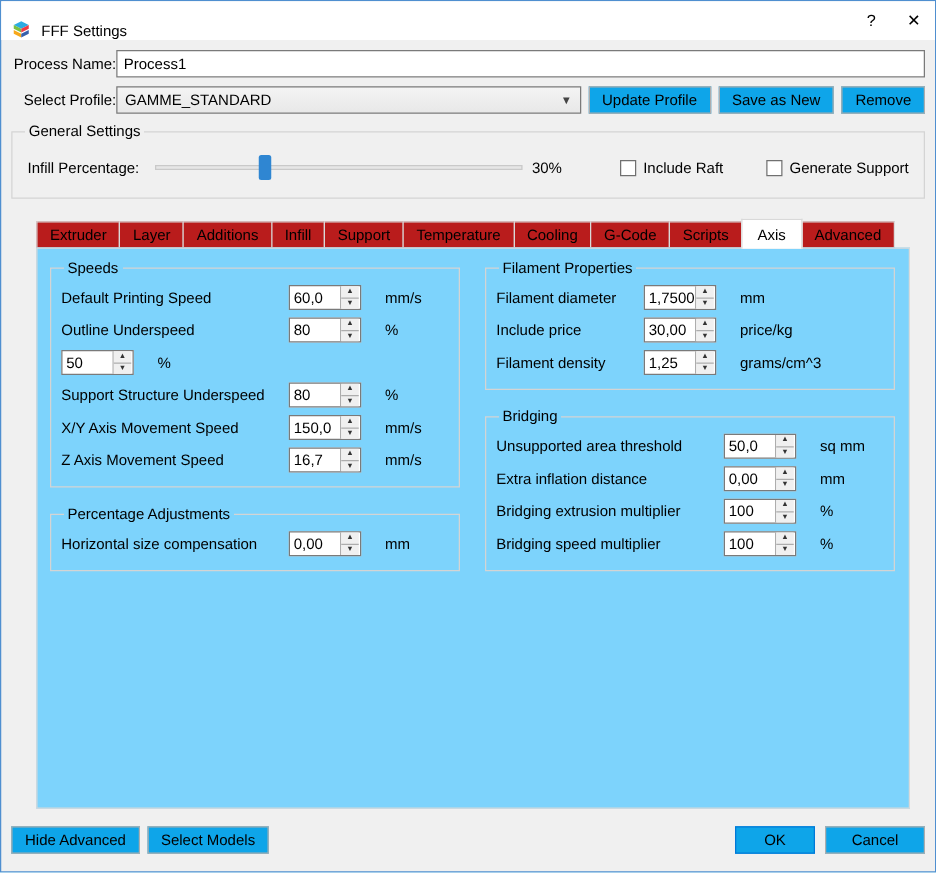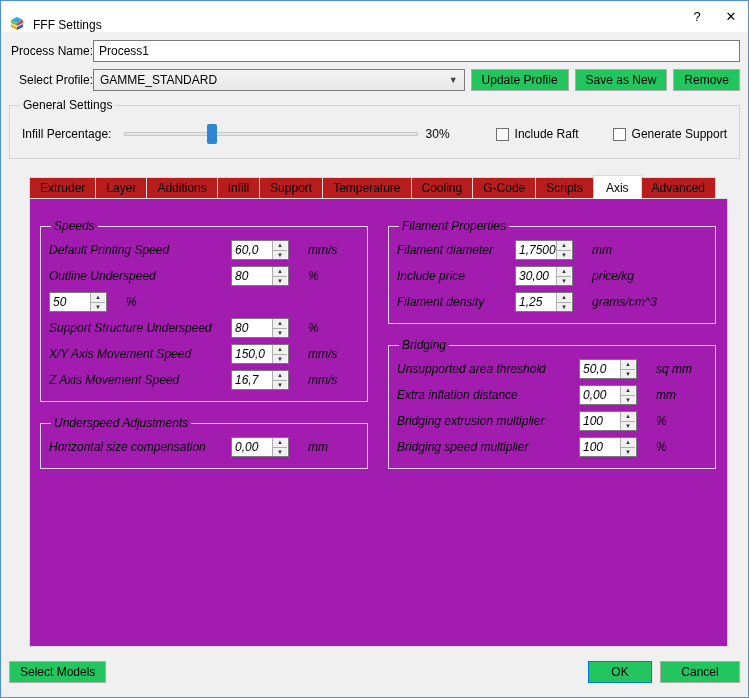--- a/index.html
+++ b/index.html
@@ -38,21 +38,21 @@
     font:inherit; padding:0 5px; outline:none;
   }
   .combo {
     flex:1; height:22px; border:1px solid #7a7a7a;
     background:linear-gradient(#f4f4f4,#e8e8e8);
     display:flex; align-items:center; padding:0 4px 0 6px;
   }
   .combo-text { flex:1; }
   .combo-arrow { font-size:9px; color:#444; padding-right:2px; }
   .push-btn {
-    height:22px; background:#22c55e; border:1px solid #adadad;
+    height:22px; background:#0ea5e9; border:1px solid #adadad;
     display:inline-flex; align-items:center; justify-content:center;
     padding:0 10px; margin-left:6px; font:inherit; white-space:nowrap;
   }
   
   fieldset.group {
     border:1px solid #d4d4d4; margin:0; padding:4px 8px 8px 8px;
     background:transparent;
   }
   fieldset.group legend { padding:0 3px; margin-left:2px; font-size:12px; }
   
@@ -80,22 +80,22 @@
     display:flex; align-items:center;
     background:#b91c1c; border:1px solid #d9d9d9; border-bottom:none;
     white-space:nowrap;
   }
   .tab + .tab { margin-left:-1px; }
   .tab.active {
     height:24px; padding:0 12px;
     background:#fff; position:relative; z-index:2; margin-bottom:-1px;
   }
   .pane {
-    flex:1; border:1px solid #d9d9d9; background:#a21caf;
-    padding:20px 10px; display:flex; gap:20px; min-height:0;font-style:italic;
+    flex:1; border:1px solid #d9d9d9; background:#7dd3fc;
+    padding:8px 10px; display:flex; gap:20px; min-height:0;
   }
   .col { width:328px; display:flex; flex-direction:column; }
   .col .group + .group { margin-top:14px; }
   
   .frow { display:flex; align-items:center; height:26px;gap:12px; }
   .flabel { flex-shrink:0; }
   .g-speeds   .flabel { width:170px; }
   .g-dim      .flabel { width:170px; }
   .g-filament .flabel { width:106px; }
   .g-bridging .flabel { width:170px; }
@@ -265,21 +265,21 @@
                     <span class="arrows">
                       <span class="sarr">▲</span>
                       <span class="sarr">▼</span>
                     </span>
                   </span>
                   <span class="funit">mm/s</span>
                 </div>
               </div>
           </fieldset>
           <fieldset class="group g-dim">
-            <legend>Underspeed Adjustments</legend>
+            <legend>Percentage Adjustments</legend>
             <div>
                 <div class="frow">
                   <span class="flabel">Horizontal size compensation</span>
                   <span class="spinbox">
                     <input class="spin-input" value="0,00" style="">
                     <span class="arrows">
                       <span class="sarr">▲</span>
                       <span class="sarr">▼</span>
                     </span>
                   </span>
@@ -378,19 +378,20 @@
               </div>
           </fieldset>
         </div>
 
       </div>
     </div>
 
   </div>
 
   <div class="footer">
+    <button class="push-btn">Hide Advanced</button>
     <button class="push-btn">Select Models</button>
     <div class="footer-spacer"></div>
     <button class="push-btn ok-btn">OK</button>
     <button class="push-btn cancel-btn">Cancel</button>
   </div>
 
 </div>
 
 </body></html>

